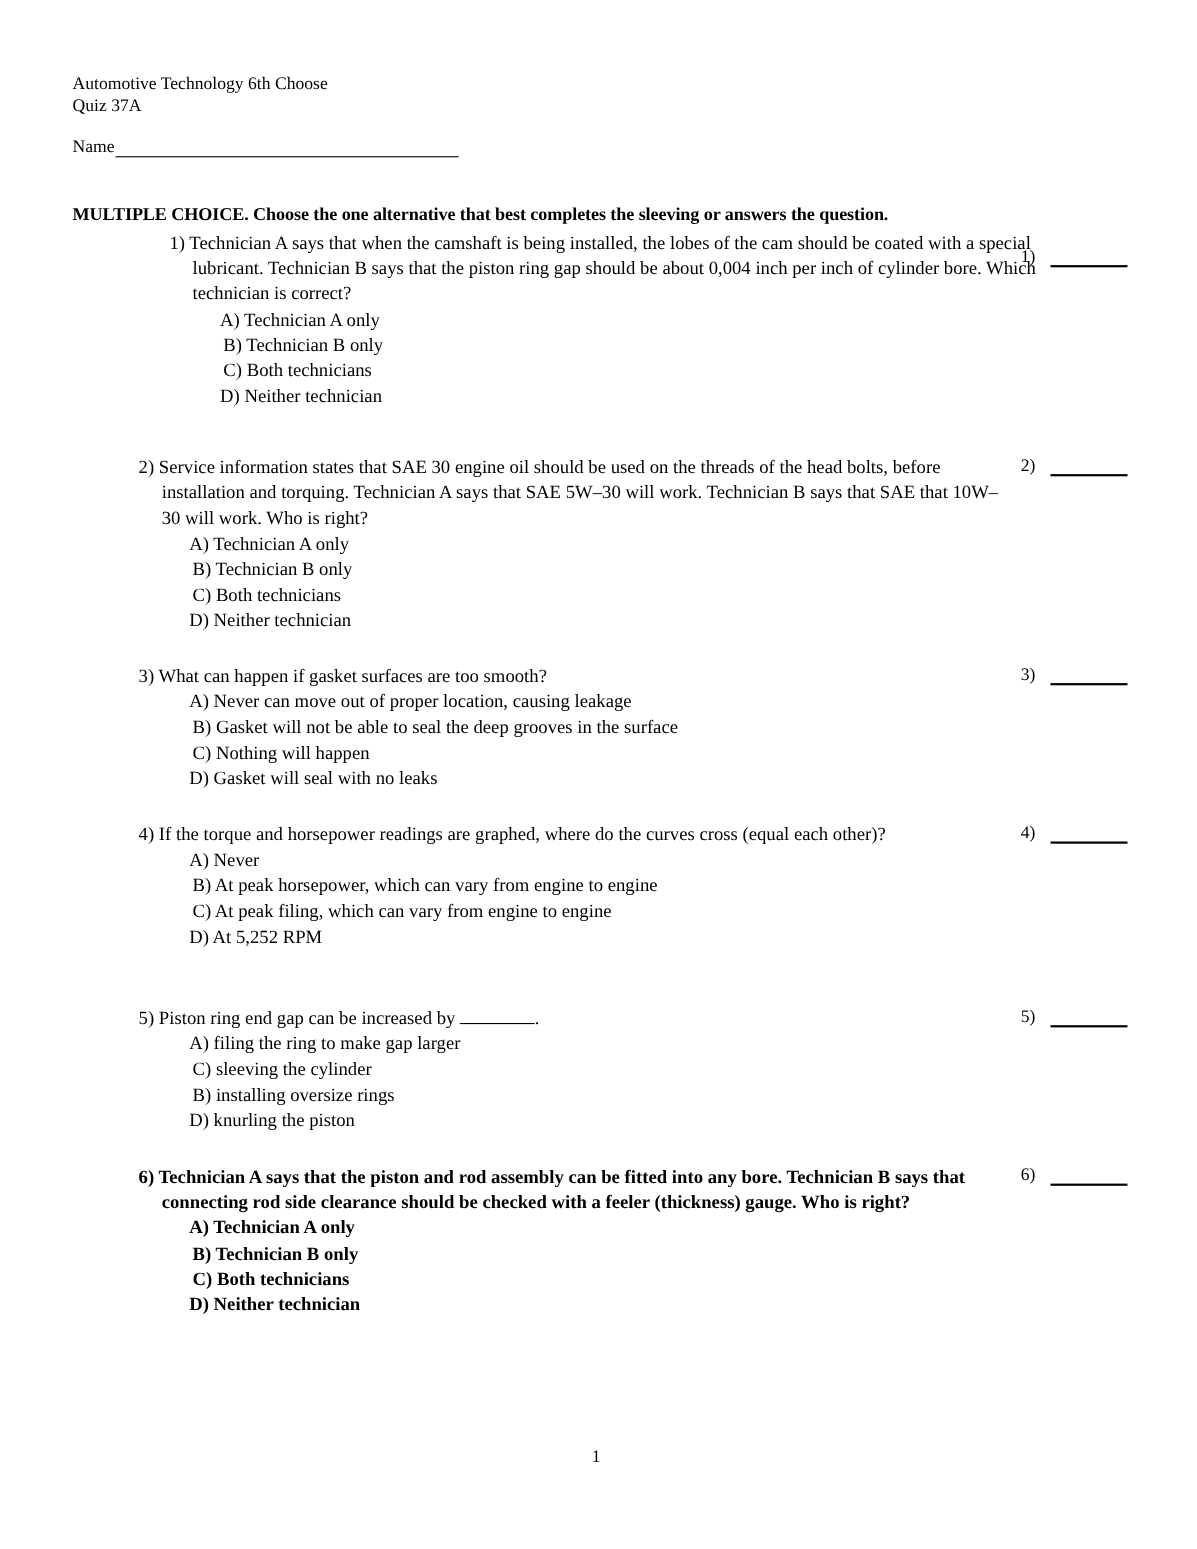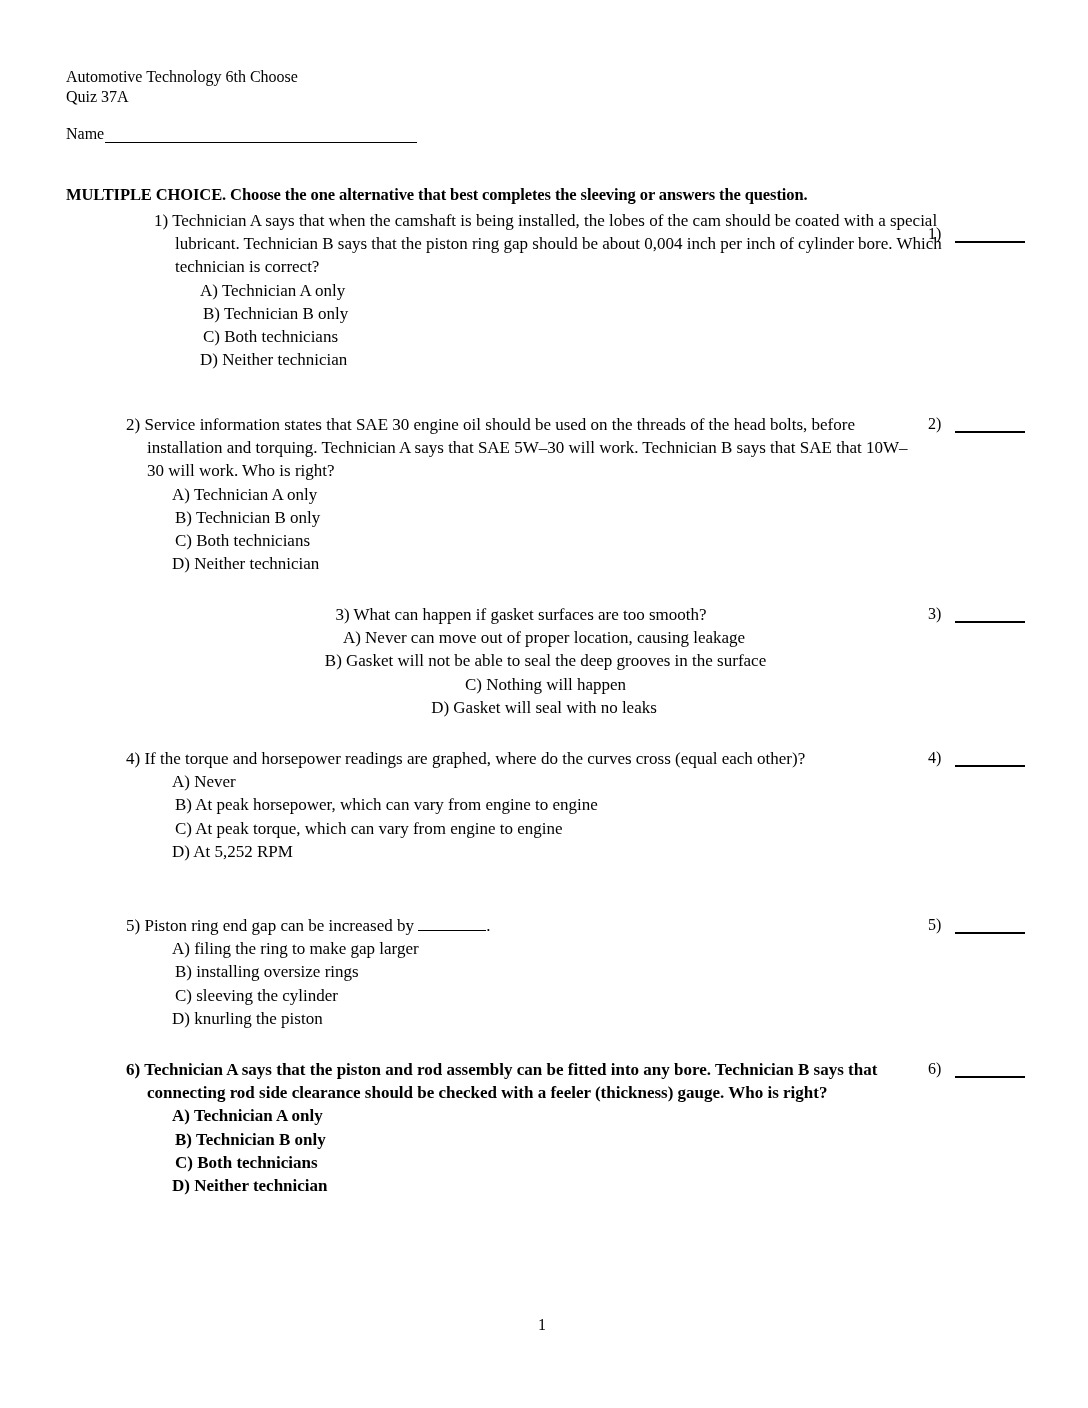--- a/index.html
+++ b/index.html
@@ -62,21 +62,21 @@
   <div class="choice a">A) Technician A only</div>
   <div class="choice b">B) Technician B only</div>
   <div class="choice c">C) Both technicians</div>
   <div class="choice d">D) Neither technician</div>
 </div>
 <div class="answer-slot" style="top:415px;">
   <span>2)</span>
   <span class="answer-line"></span>
 </div>
 
-<div class="question" style="top:603px;text-align:center;">
+<div class="question" style="top:603px;">
   <div class="q-stem">
     <span>3)</span>
     <span>What can happen if gasket surfaces are too smooth?</span>
   </div>
   <div class="choice a">A) Never can move out of proper location, causing leakage</div>
   <div class="choice b">B) Gasket will not be able to seal the deep grooves in the surface</div>
   <div class="choice c">C) Nothing will happen</div>
   <div class="choice d">D) Gasket will seal with no leaks</div>
 </div>
 <div class="answer-slot" style="top:605px;">
@@ -84,37 +84,37 @@
   <span class="answer-line"></span>
 </div>
 
 <div class="question" style="top:747px;">
   <div class="q-stem">
     <span>4)</span>
     <span>If the torque and horsepower readings are graphed, where do the curves cross (equal each other)?</span>
   </div>
   <div class="choice a">A) Never</div>
   <div class="choice b">B) At peak horsepower, which can vary from engine to engine</div>
-  <div class="choice c">C) At peak torque, which can vary from engine to engine</div>
+  <div class="choice c">C) At peak filing, which can vary from engine to engine</div>
   <div class="choice d">D) At 5,252 RPM</div>
 </div>
 <div class="answer-slot" style="top:749px;">
   <span>4)</span>
   <span class="answer-line"></span>
 </div>
 
 <div class="question" style="top:914px;">
   <div class="q-stem">
     <span>5)</span>
     <span>Piston ring end gap can be increased by</span>
     <span class="blank-inline"></span><span>.</span>
   </div>
   <div class="choice a">A) filing the ring to make gap larger</div>
+  <div class="choice c">C) sleeving the cylinder</div>
   <div class="choice b">B) installing oversize rings</div>
-  <div class="choice c">C) sleeving the cylinder</div>
   <div class="choice d">D) knurling the piston</div>
 </div>
 <div class="answer-slot" style="top:916px;">
   <span>5)</span>
   <span class="answer-line"></span>
 </div>
 
 <div class="question" style="top:1058px;font-weight:bold;">
   <div class="q-stem">
     <span>6)</span>

